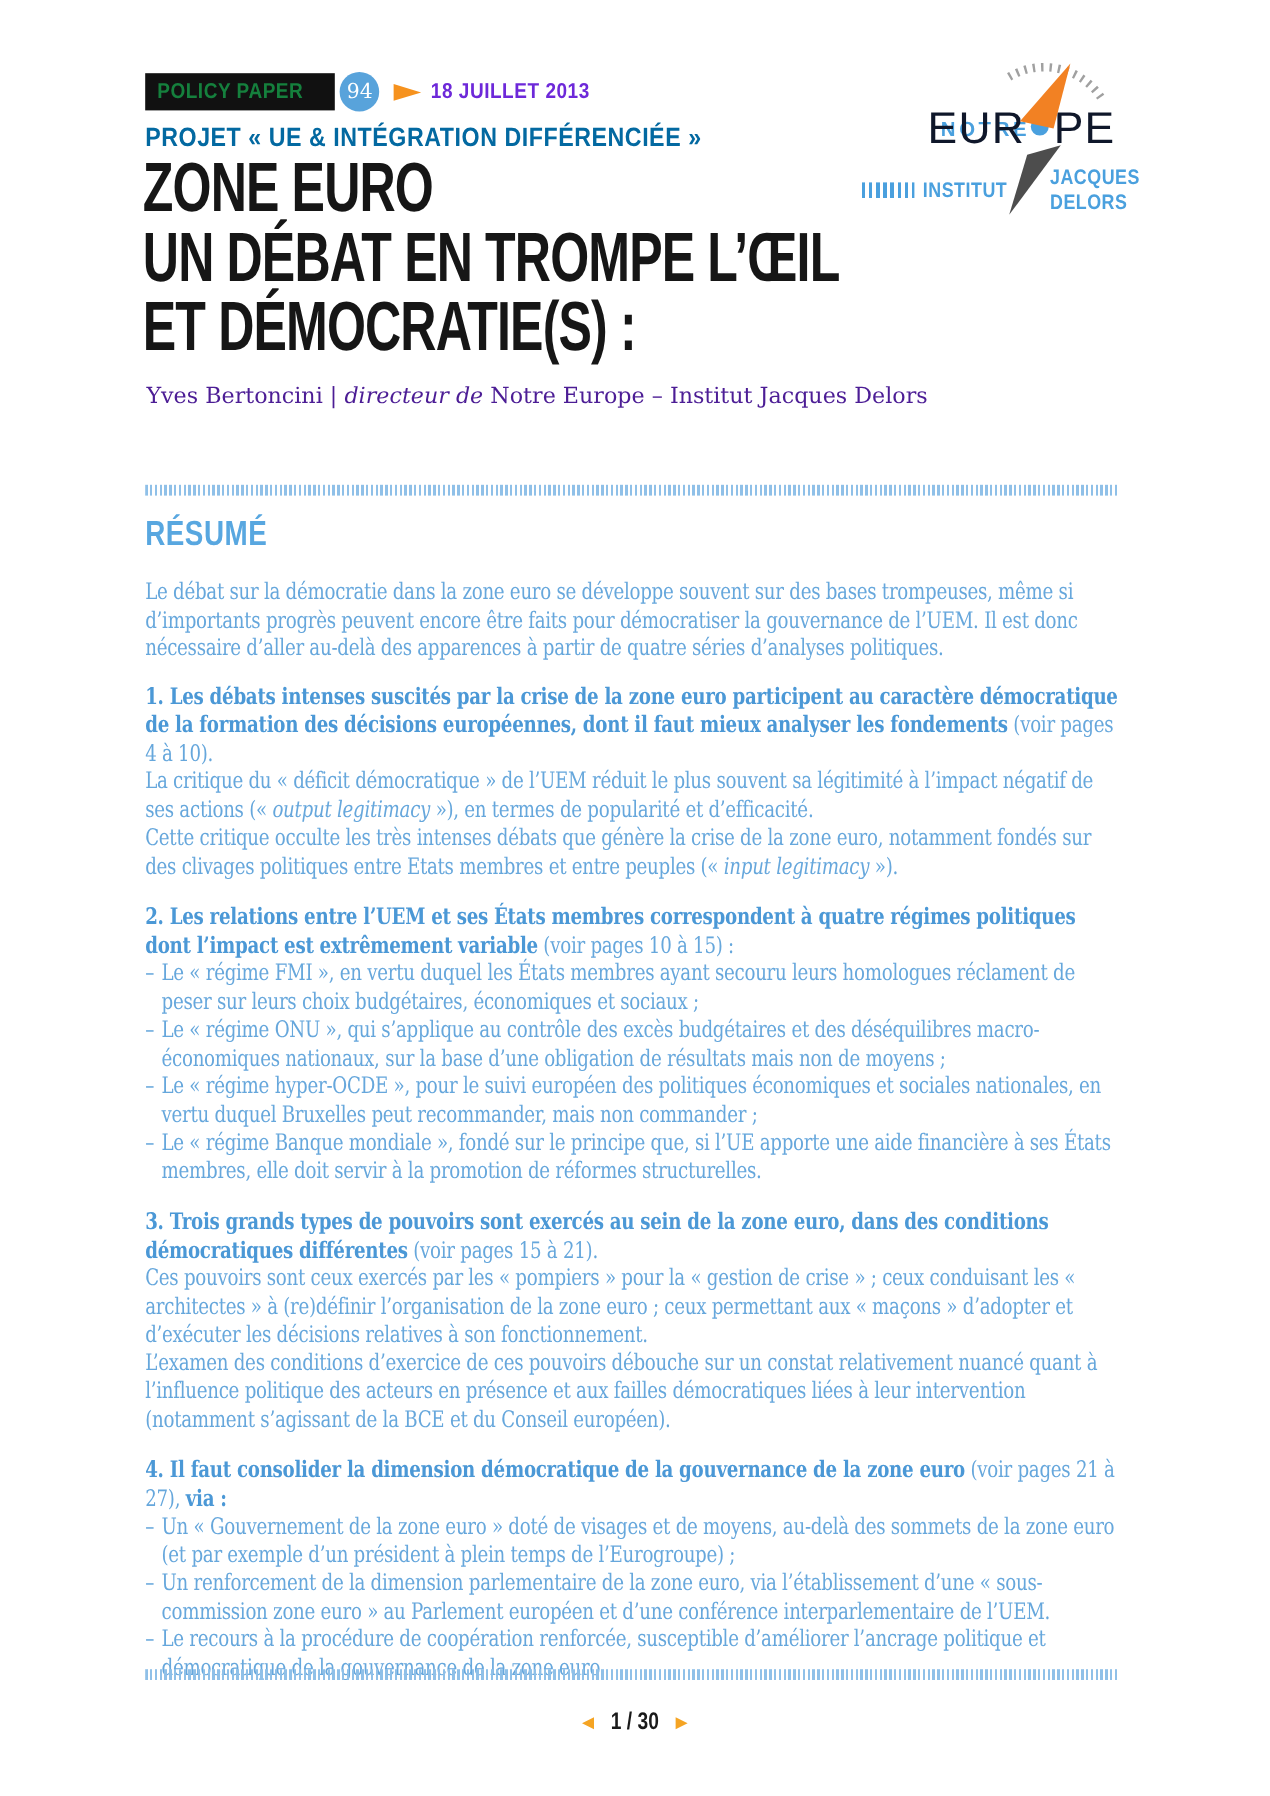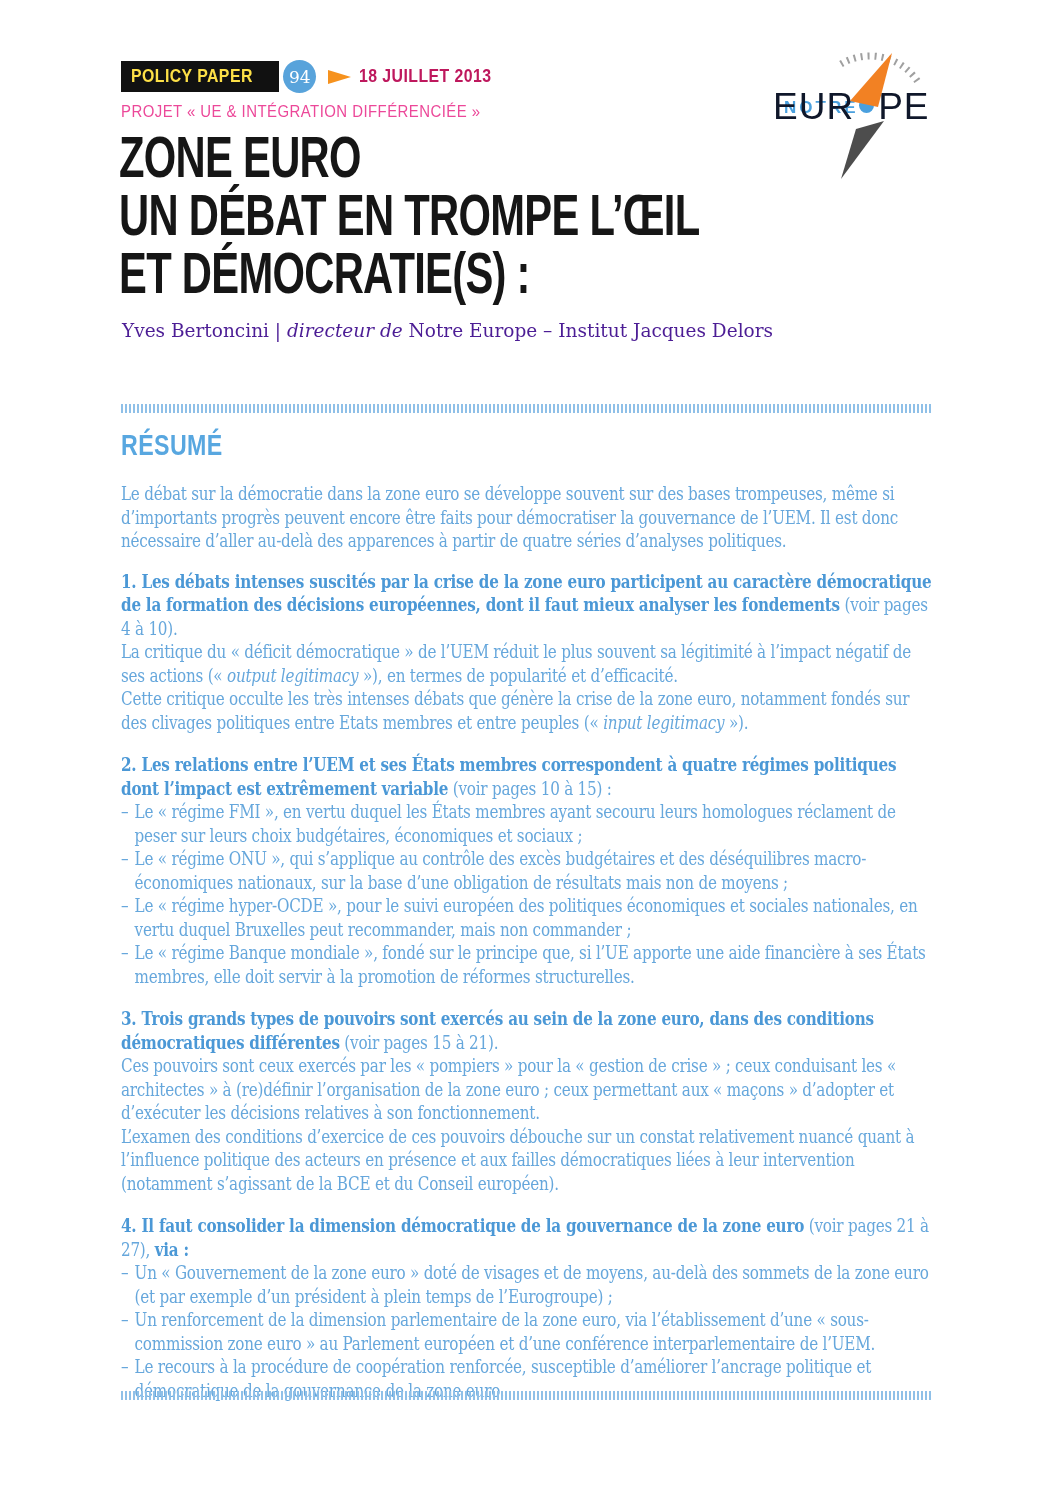--- a/index.html
+++ b/index.html
@@ -2,31 +2,31 @@
 <html lang="fr"><head>
 <meta charset="utf-8">
 <style>
   html,body{margin:0;padding:0;background:#ffffff;}
   .page{
     position:relative;width:1058px;height:1497px;background:#fff;
     overflow:hidden;font-family:"Liberation Sans",sans-serif;
   }
   
   .badge-row{position:absolute;top:60px;left:121px;display:flex;align-items:center;}
-  .badge{background:#111111;color:#fde047;font-weight:bold;font-size:18px;
+  .badge{background:#111111;color:#15803d;font-weight:bold;font-size:18px;
     padding:5px 10px 6px 10px;line-height:20px;}
   .badge span{display:inline-block;transform:scaleX(0.88);transform-origin:0 50%;letter-spacing:0.5px;}
   .issue-circle{width:33px;height:33px;border-radius:50%;background:#58a3db;color:#fff;
     display:flex;align-items:center;justify-content:center;
     font-family:"DejaVu Serif",serif;font-size:17px;margin-left:4px;}
   .flag-arrow{width:0;height:0;border-top:7px solid transparent;border-bottom:7px solid transparent;
     border-left:23px solid #f6921e;margin-left:12px;}
-  .date{color:#be185d;font-weight:bold;font-size:18px;margin-left:8px;}
+  .date{color:#6d28d9;font-weight:bold;font-size:18px;margin-left:8px;}
   .date span{display:inline-block;transform:scaleX(0.88);transform-origin:0 50%;letter-spacing:0.5px;}
-  .project{position:absolute;top:102px;left:121px;color:#ec4899;font-weight:normal;font-size:17px;}
+  .project{position:absolute;top:102px;left:121px;color:#0369a1;font-weight:bold;font-size:22px;}
   .project span{display:inline-block;transform:scaleX(0.88);transform-origin:0 50%;letter-spacing:0.5px;}
   .title{position:absolute;top:128px;left:119px;color:#161616;font-weight:bold;
     font-size:58px;line-height:58px;letter-spacing:-1px;}
   .title .tl{display:block;white-space:nowrap;}
   .title .tl>span{display:inline-block;transform:scaleX(0.72);transform-origin:0 50%;}
   .author{position:absolute;top:320px;left:122px;color:#4c1d95;
     font-family:"DejaVu Serif",serif;font-size:18.5px;}
   .author em{font-style:italic;}
   
   .logo{position:absolute;top:45px;left:718px;width:300px;height:130px;}
@@ -105,20 +105,26 @@
     <span>Yves Bertoncini </span><span>| </span><em>directeur de</em><span> Notre Europe – Institut Jacques Delors</span>
   </div>
 
   <div class="logo">
     <div class="logo-notre">NOTRE</div>
     <div class="logo-europe">
       <span>EUR</span>
         <span class="logo-dot"></span>
         <span>PE</span>
     </div>
+    <div class="logo-bottom">
+      <div class="logo-ticks"></div>
+      <span class="cond">INSTITUT</span>
+      <span class="logo-gap"></span>
+      <span class="cond">JACQUES DELORS</span>
+    </div>
     <svg class="compass-svg" width="300" height="160" viewBox="0 0 300 160">
       <path d="M 123 19 A 57 57 0 0 1 200 37" fill="none" stroke="#a0a0a0" stroke-width="7" stroke-dasharray="2 5"></path>
       <polygon points="174,8 132,56 160,62" fill="#f28123"></polygon>
       <polygon points="166,76 138,84 123,134" fill="#4d4d4d"></polygon>
     </svg>
   </div>
 
   <div class="divider top"></div>
 
   <div class="content">
@@ -153,14 +159,21 @@
       <ul class="bullets">
         <li><span class="dash">–</span><span>Un « Gouvernement de la zone euro » doté de visages et de moyens, au-delà des sommets de la zone euro (et par exemple d’un président à plein temps de l’Eurogroupe) ;</span></li>
         <li><span class="dash">–</span><span>Un renforcement de la dimension parlementaire de la zone euro, via l’établissement d’une « sous-commission zone euro » au Parlement européen et d’une conférence interparlementaire de l’UEM.</span></li>
         <li><span class="dash">–</span><span>Le recours à la procédure de coopération renforcée, susceptible d’améliorer l’ancrage politique et démocratique de la gouvernance de la zone euro.</span></li>
       </ul>
     </div>
   </div>
 
   <div class="divider bottom"></div>
 
+  <div class="footer">
+    <div class="tri-left"></div>
+    <div class="page-num">
+      <span>1 / 30</span>
+    </div>
+    <div class="tri-right"></div>
+  </div>
 
 </div>
 
 </body></html>

